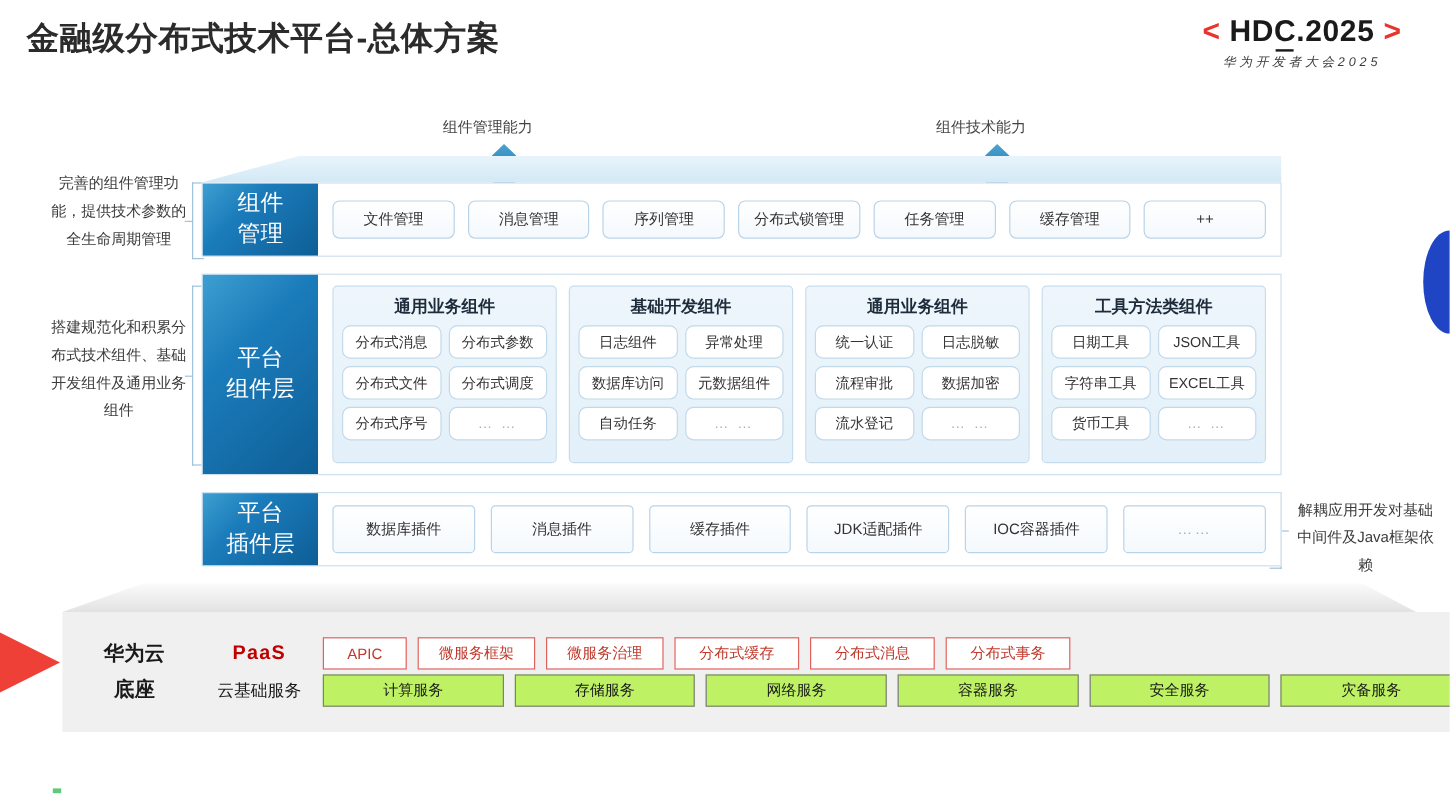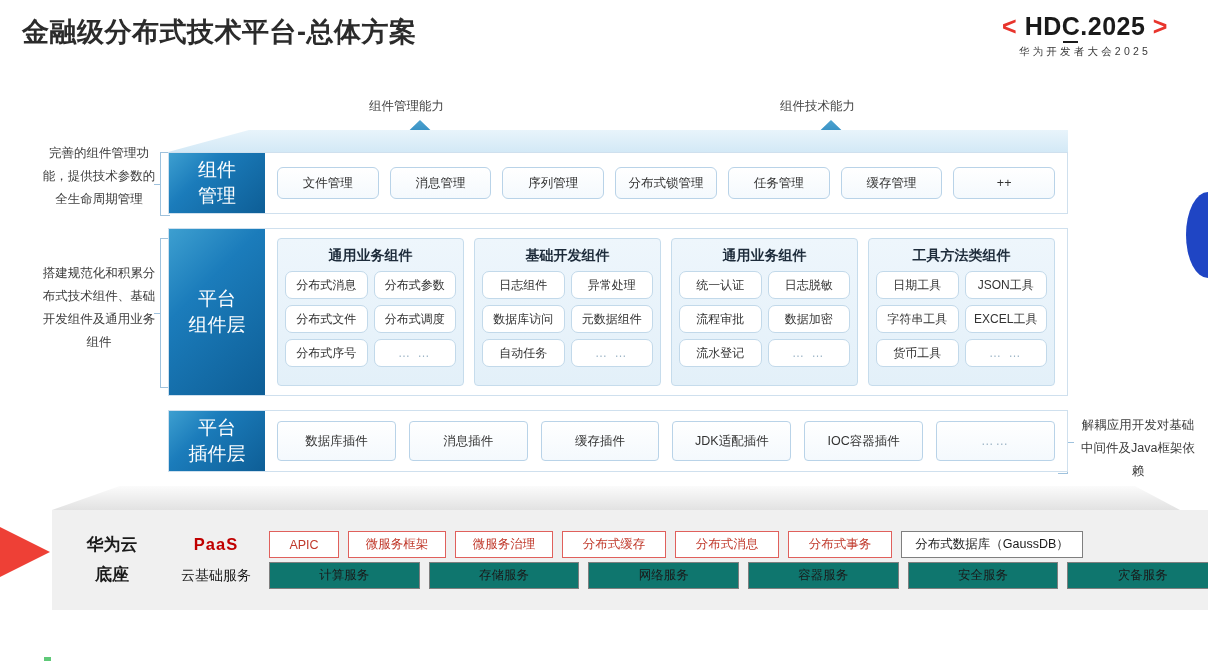--- a/index.html
+++ b/index.html
@@ -12,21 +12,21 @@
   
   #page-title{
     position:absolute;left:22px;top:14px;
     font-size:27px;font-weight:bold;color:#2b2b2b;letter-spacing:.5px;
   }
   #hdc-logo{position:absolute;right:8px;top:12px;text-align:center;width:230px;}
   .hdc-main{font-size:25px;font-weight:bold;color:#1a1a1a;letter-spacing:.5px;white-space:nowrap;}
   .hdc-brk{color:#e8342c;font-weight:bold;}
   .hdc-c{position:relative;display:inline-block;}
   .hdc-c::after{content:"";position:absolute;left:1px;right:2px;bottom:-2px;height:2px;background:#1a1a1a;}
-  .hdc-sub{font-size:10.5px;color:#3a3a3a;letter-spacing:3.2px;margin-top:4px;white-space:nowrap;}
+  .hdc-sub{font-size:10.5px;color:#3a3a3a;letter-spacing:3.2px;margin-top:4px;white-space:nowrap;font-style:italic;}
 
   
   #left-red-shape{
     position:absolute;left:-44px;top:505px;width:94px;height:94px;
     background:#ee4036;border-radius:50%;
     clip-path:polygon(0% 0%,100% 50%,0% 100%);
   }
   #right-blue-shape{
     position:absolute;left:1186px;top:192px;width:44px;height:86px;
     background:#1f45c4;border-radius:50%;
@@ -118,21 +118,21 @@
   .cloud-row{display:flex;align-items:center;gap:9px;}
   .cloud-rowlabel{width:88px;flex:none;text-align:center;font-size:14px;color:#1a1a1a;}
   .cloud-rowlabel.paas{color:#c00000;font-weight:bold;font-size:16.5px;letter-spacing:1px;}
   .paas-cell{
     border:1.6px solid #e0605c;background:#ffffff;color:#c0392b;
     font-size:12.5px;height:27px;display:flex;align-items:center;justify-content:center;
     box-sizing:border-box;white-space:nowrap;padding:0 6px;
   }
   .paas-cell.neutral{border-color:#7f7f7f;color:#1a1a1a;}
   .base-cell{
-    flex:1;border:1.4px solid #7f7f7f;background:#0f766e;color:#1a1a1a;
+    flex:1;border:1.4px solid #7f7f7f;background:#bef264;color:#1a1a1a;
     font-size:12.5px;height:27px;display:flex;align-items:center;justify-content:center;
     box-sizing:border-box;
   }
 </style>
 </head>
 <body>
 
 <div id="page-title">金融级分布式技术平台-总体方案</div>
 
 <div id="hdc-logo">
@@ -263,21 +263,20 @@
   <div id="cloud-rows">
 
     <div class="cloud-row">
       <div class="cloud-rowlabel paas">PaaS</div>
       <div class="paas-cell" style="width:70px;">APIC</div>
       <div class="paas-cell" style="width:98px;">微服务框架</div>
       <div class="paas-cell" style="width:98px;">微服务治理</div>
       <div class="paas-cell" style="width:104px;">分布式缓存</div>
       <div class="paas-cell" style="width:104px;">分布式消息</div>
       <div class="paas-cell" style="width:104px;">分布式事务</div>
-      <div class="paas-cell neutral" style="width:182px;">分布式数据库（GaussDB）</div>
     </div>
 
     <div class="cloud-row">
       <div class="cloud-rowlabel">云基础服务</div>
       <div class="base-cell">计算服务</div>
       <div class="base-cell">存储服务</div>
       <div class="base-cell">网络服务</div>
       <div class="base-cell">容器服务</div>
       <div class="base-cell">安全服务</div>
       <div class="base-cell">灾备服务</div>

